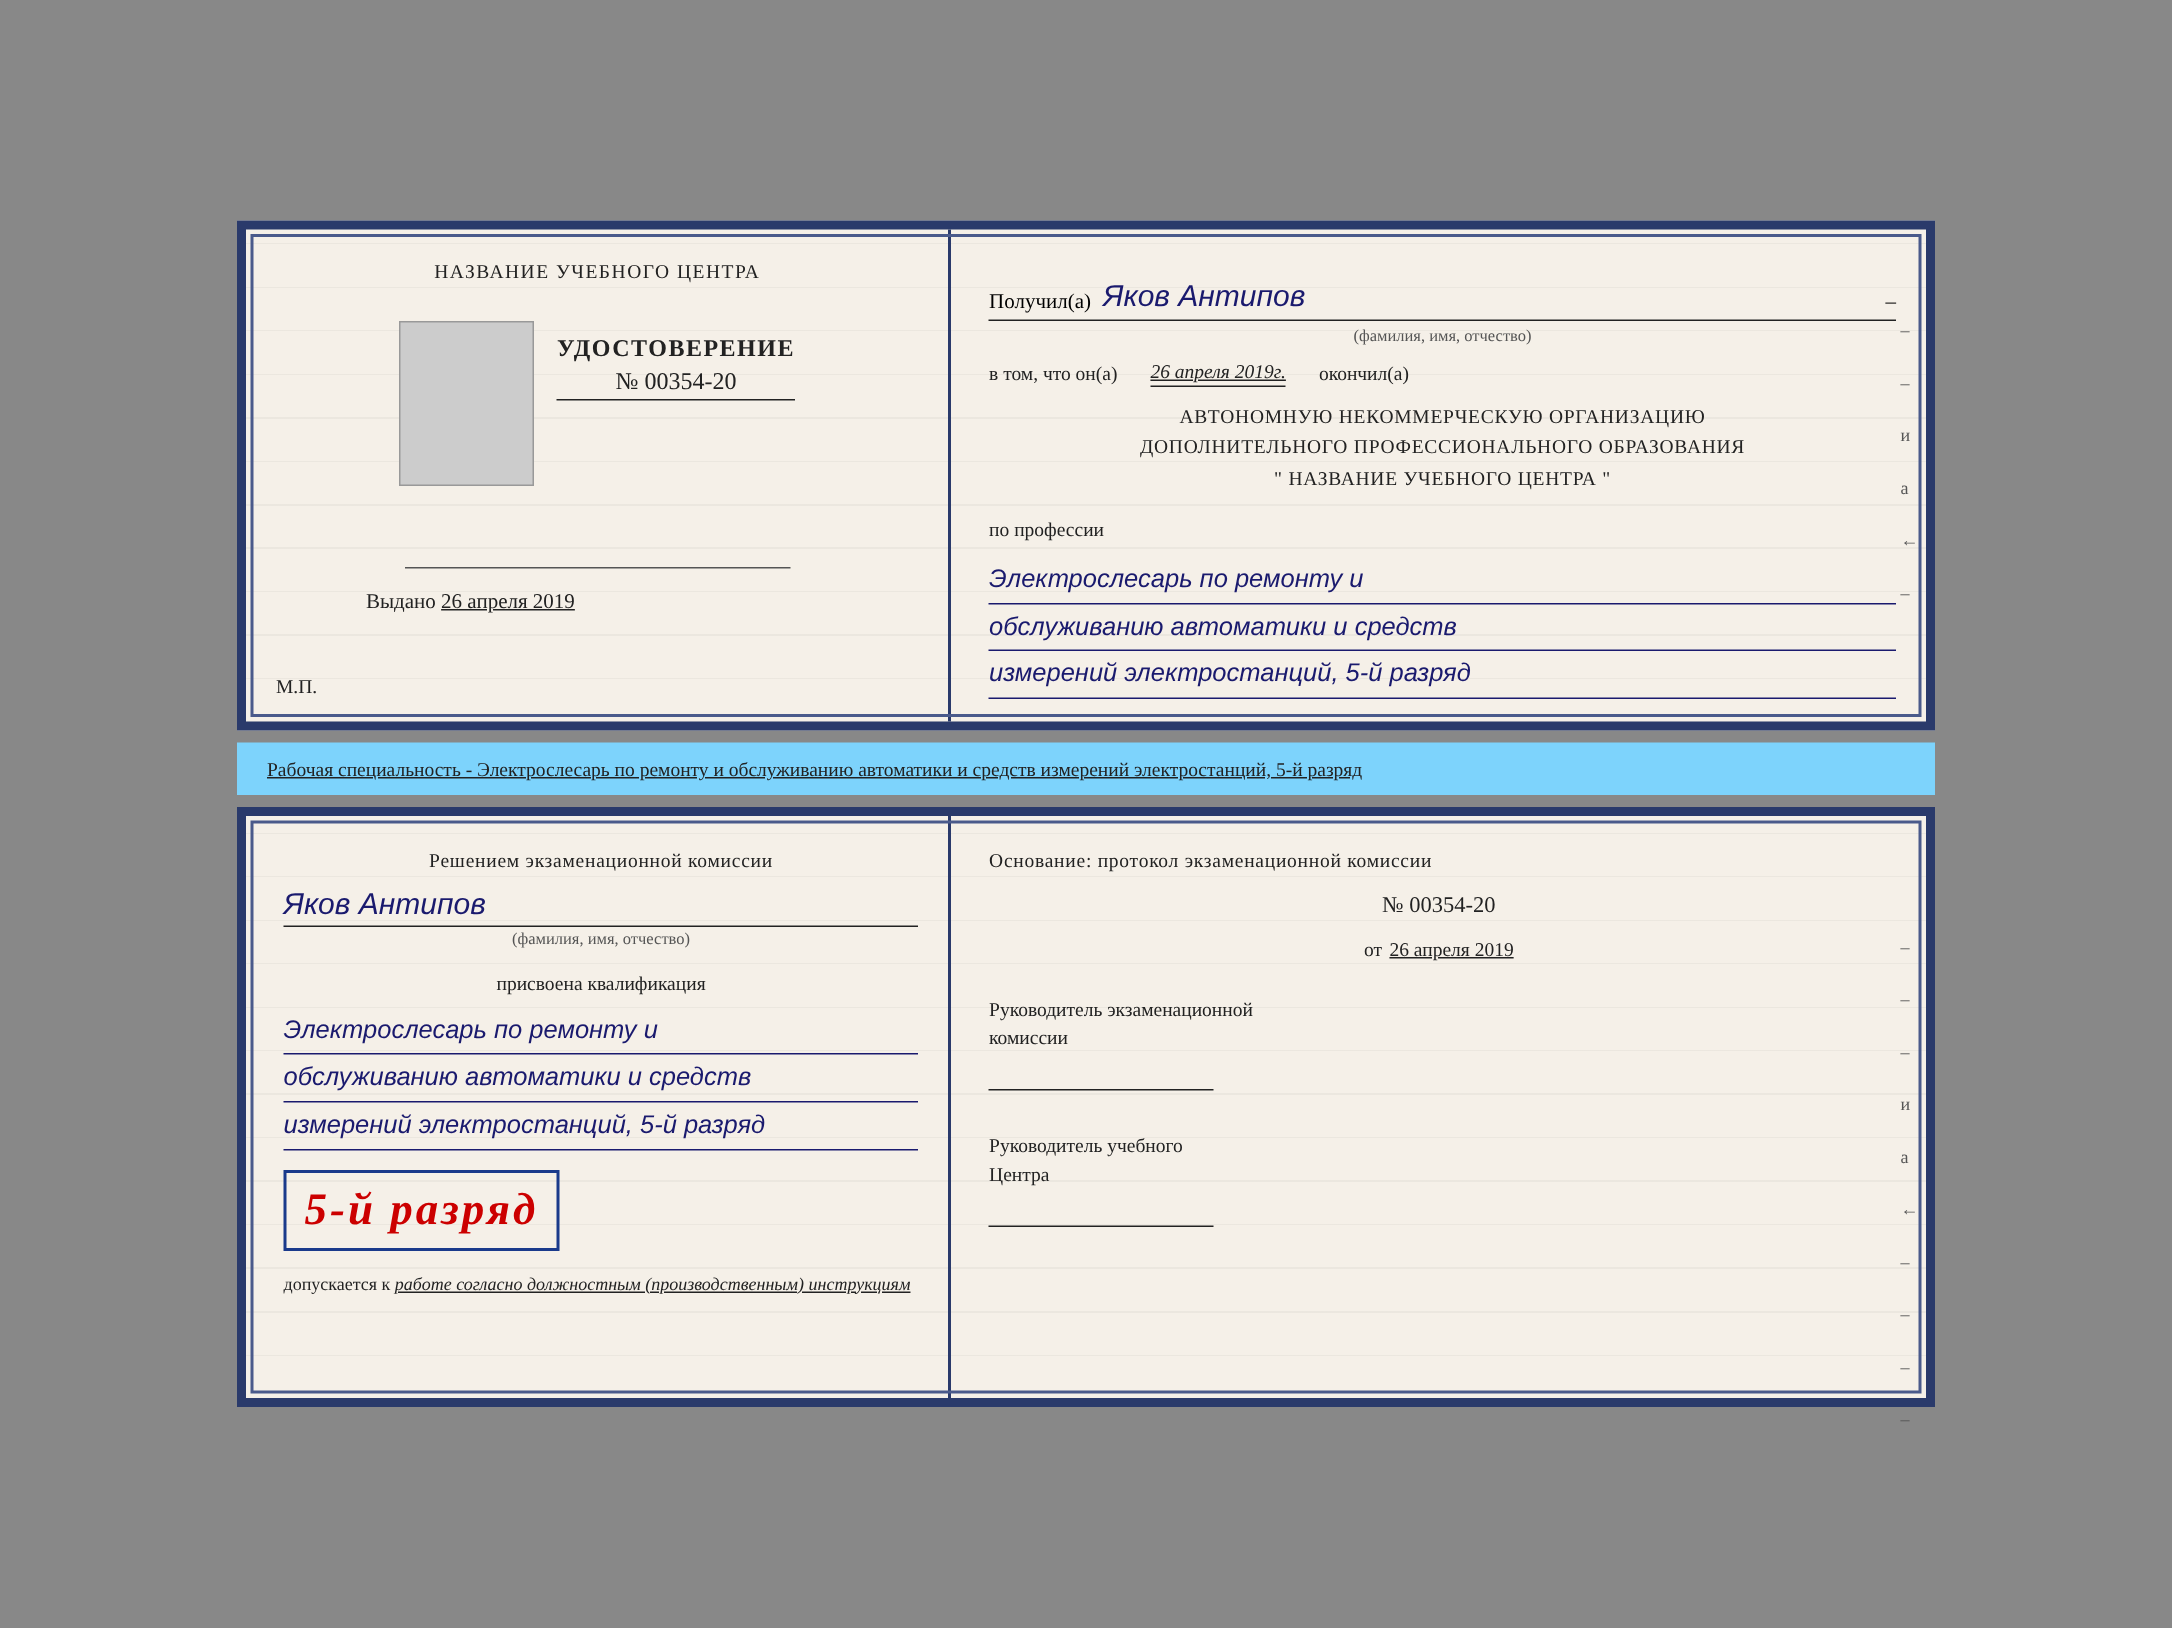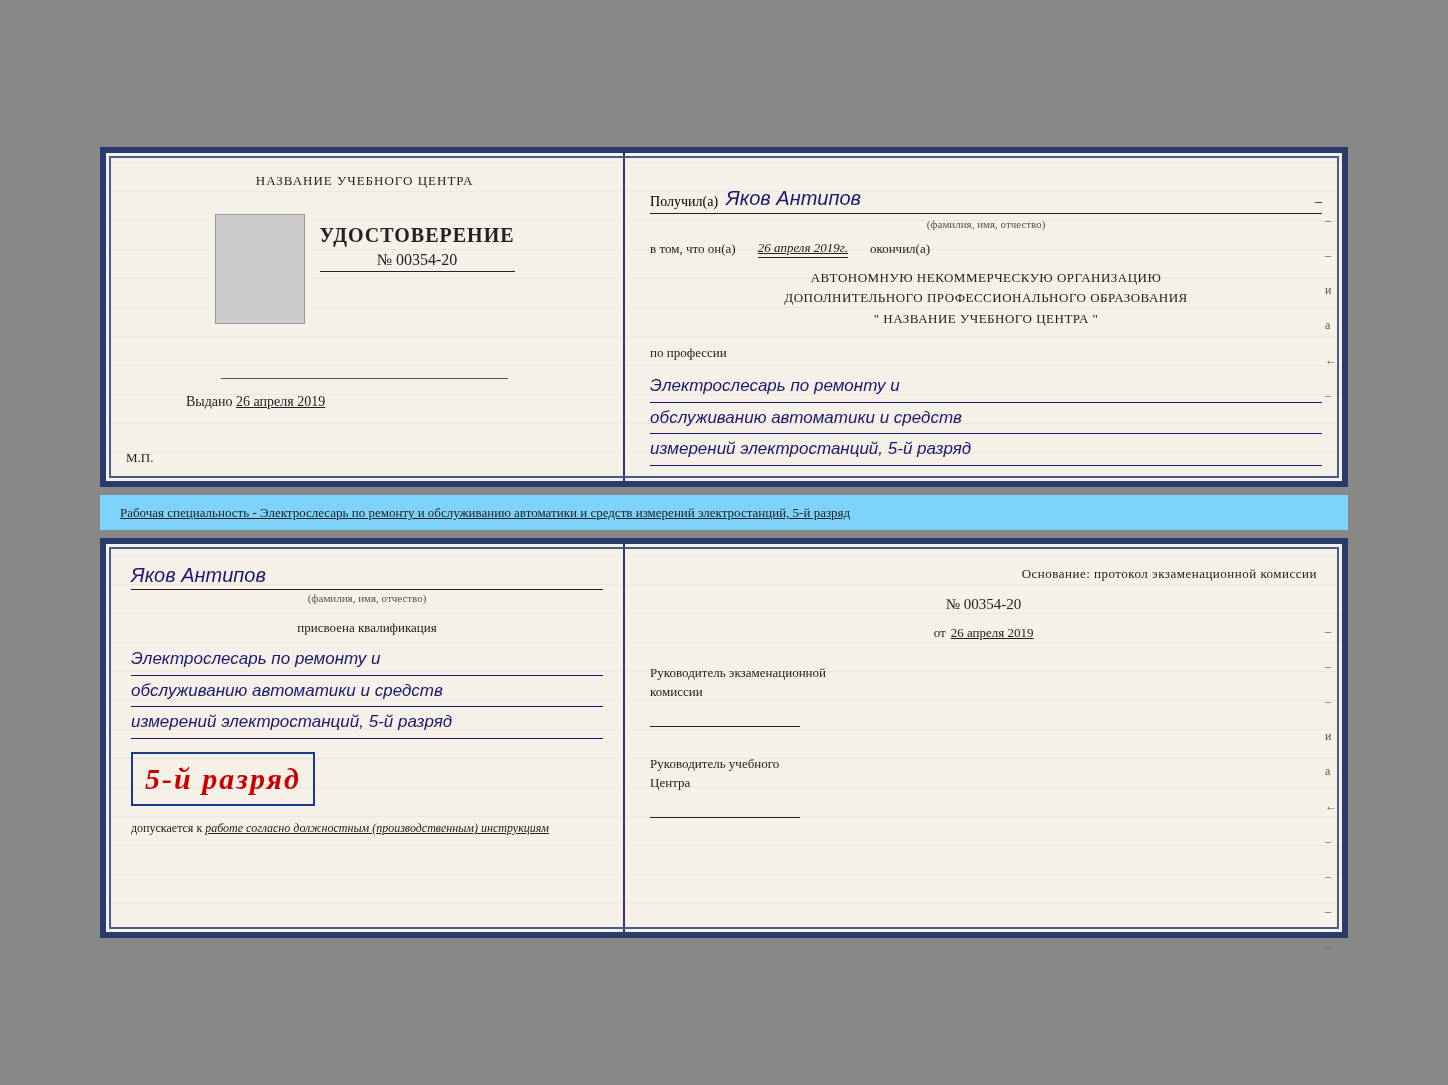--- a/index.html
+++ b/index.html
@@ -11,21 +11,21 @@
       align-items: center;
       justify-content: center;
       min-height: 100vh;
       padding: 20px;
     }
 
     .page-wrapper {
       display: flex;
       flex-direction: column;
       gap: 8px;
-      width: 1248px;
+      width: 1132px;
     }
 
     
     .cert-top {
       display: flex;
       border: 6px solid #2a3a6b;
       background: #f5f0e8;
       position: relative;
       min-height: 340px;
     }
@@ -57,21 +57,21 @@
       font-weight: normal;
       text-transform: uppercase;
     }
 
     .udostoverenie-block {
       text-align: center;
       margin-top: 10px;
     }
 
     .udostoverenie-title {
-      font-size: 20px;
+      font-size: 16px;
       font-weight: bold;
       letter-spacing: 1px;
       text-transform: uppercase;
       color: #222;
     }
 
     .udostoverenie-number {
       font-size: 16px;
       color: #222;
       border-bottom: 1px solid #222;
@@ -291,21 +291,21 @@
       gap: 20px;
       font-size: 12px;
       color: #555;
     }
 
     .osnovanie {
       font-size: 13px;
       color: #222;
       letter-spacing: 0.5px;
       line-height: 1.5;
-      text-align: right;
+      text-align: left;
     }
 
     .protocol-number {
       font-size: 15px;
       color: #222;
       text-align: center;
     }
 
     .ot-date {
       font-size: 13px;
@@ -420,20 +420,21 @@
         <span>–</span>
       </div>
     </div>
   </div>
 
   <div class="middle-text">Рабочая специальность - Электрослесарь по ремонту и обслуживанию автоматики и средств измерений электростанций, 5-й разряд</div>
 
   <div class="cert-bottom">
 
     <div class="cert-bottom-left">
+      <div class="resheniem">Решением экзаменационной комиссии</div>
 
       <div>
         <div class="komissia-name-hw">Яков Антипов</div>
         <div class="fio-subtitle">(фамилия, имя, отчество)</div>
       </div>
 
       <div class="prisvoena">присвоена квалификация</div>
 
       <div class="qualification-hw">
         <div style="border-bottom:1px solid #1a1a6e;">Электрослесарь по ремонту и</div>

